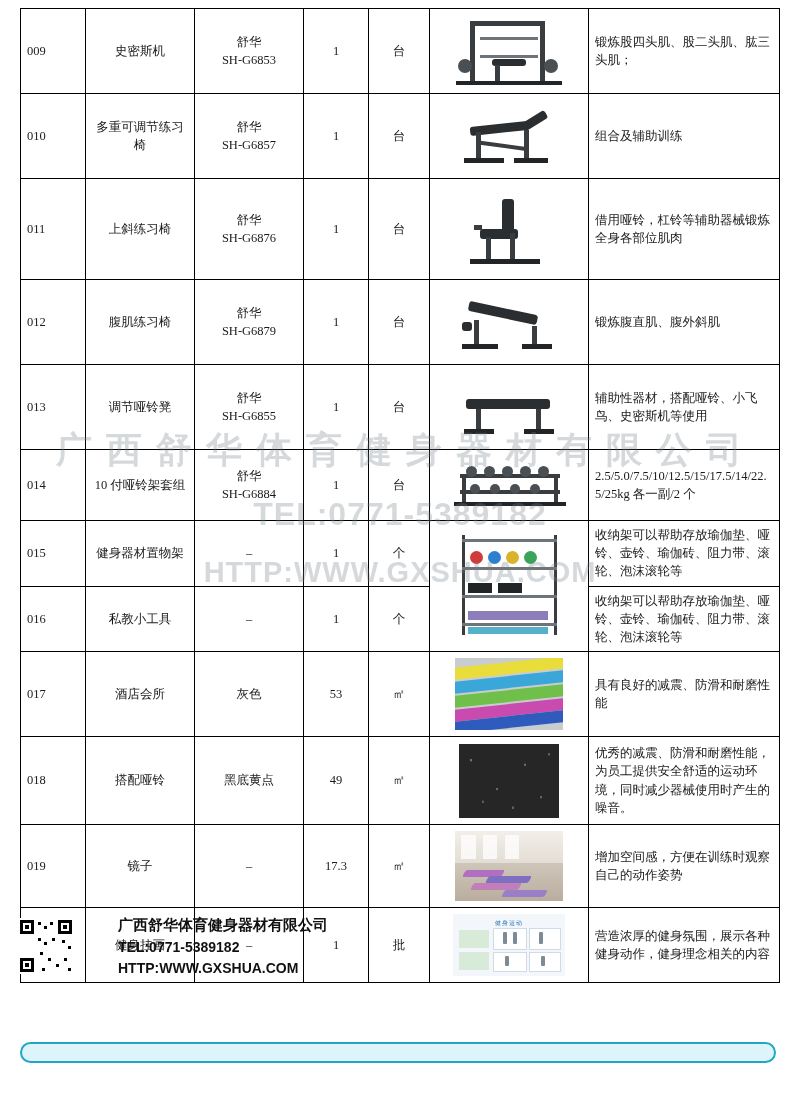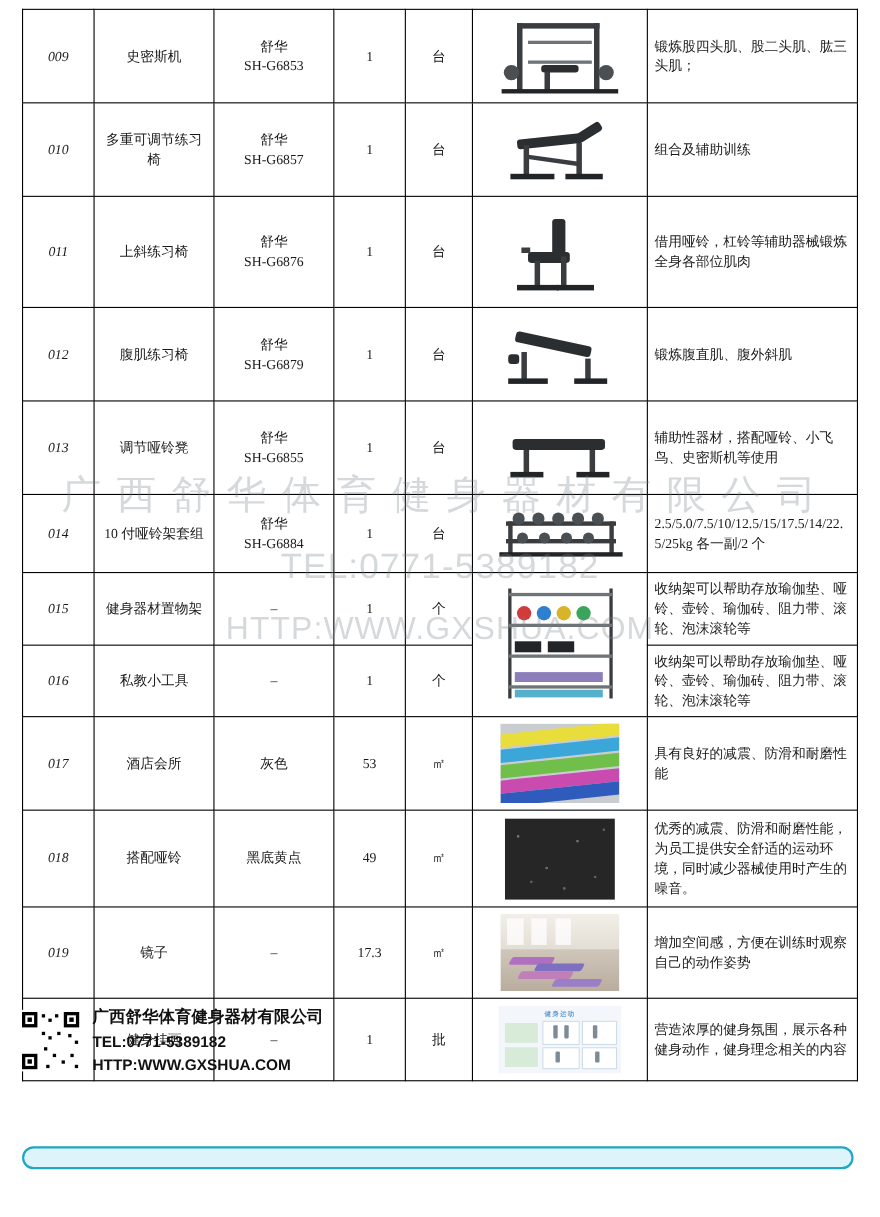--- a/index.html
+++ b/index.html
@@ -20,21 +20,21 @@
     table-layout:fixed;
   }
   table.equipment td{
     border:1px solid #000;
     font-size:12.5px;
     line-height:1.45;
     padding:4px 6px;
     vertical-align:middle;
     word-break:break-all;
   }
-  .c-no{width:52px;text-align:center;font-style:italic;}
+  .c-no{width:52px;}
   .c-name{width:96px;text-align:center;}
   .c-brand{width:96px;text-align:center;}
   .c-qty{width:52px;text-align:center;}
   .c-unit{width:48px;text-align:center;}
   .c-img{width:146px;text-align:center;padding:2px;}
   .c-desc{width:auto;text-align:left;padding:6px 8px;}
 
   .brandline{display:block;}
   .namewrap{display:block;}
 
@@ -87,31 +87,31 @@
   .poster .figure{position:absolute;background:#7d8b97;border-radius:1px;}
 
   
   .rackbg{position:absolute;inset:0;background:#ffffff;}
   .ball{position:absolute;border-radius:50%;}
 
   
   .wm{
     position:absolute;left:0;right:0;text-align:center;
     color:rgba(120,128,136,.30);
-    font-weight:normal;
+    font-weight:bold;
     pointer-events:none;
     white-space:nowrap;
     font-family:"Liberation Sans", sans-serif;
   }
   .wm1{top:418px;font-size:36px;letter-spacing:2px;}
   .wm2{top:488px;font-size:32px;letter-spacing:1px;}
   .wm3{top:548px;font-size:29px;letter-spacing:1px;}
 
   
-  .stamp{position:absolute;left:18px;top:906px;display:flex;align-items:flex-start;}
+  .stamp{position:absolute;left:18px;top:906px;display:flex;align-items:flex-start;gap:34px;}
   .qr{
     width:56px;height:56px;margin-top:4px;
     background:#fff;
     position:relative;
   }
   .qr .mod{position:absolute;background:#000;}
   .stamp .lines{margin-left:10px;line-height:1.5;}
   .stamp .l1{font-size:15px;font-weight:bold;color:#111;font-family:"Liberation Sans",sans-serif;}
   .stamp .l2{font-size:14px;font-weight:bold;color:#111;font-family:"Liberation Sans",sans-serif;}
   .stamp .l3{font-size:14px;font-weight:bold;color:#111;font-family:"Liberation Sans",sans-serif;}

